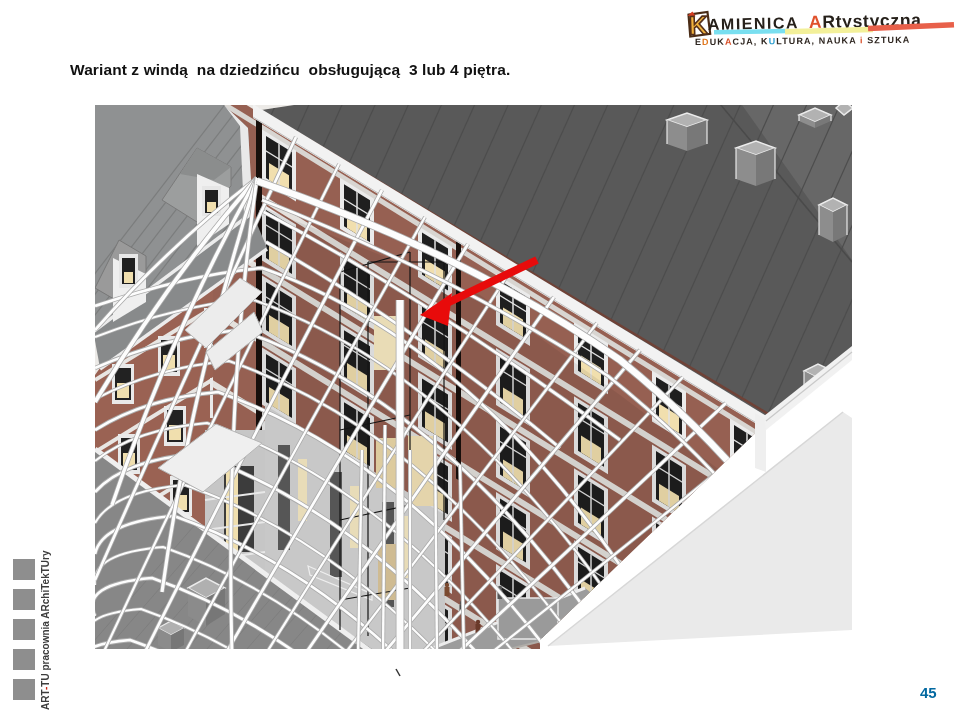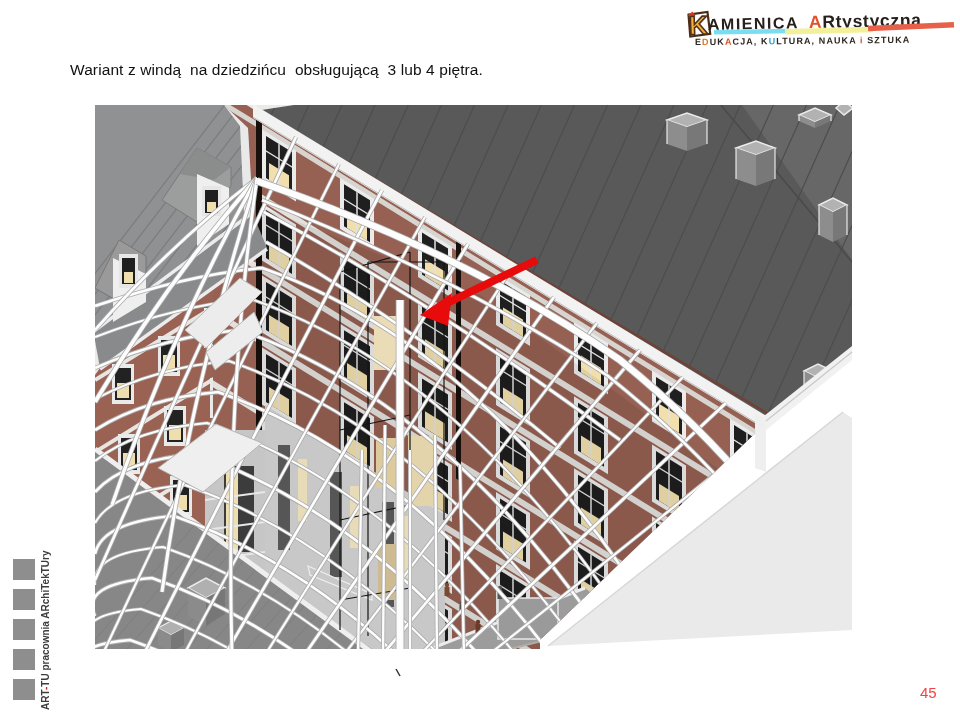--- a/index.html
+++ b/index.html
@@ -2,21 +2,21 @@
 <html><head>
 <meta charset="utf-8">
 <style>
   html,body { margin:0; padding:0; width:960px; height:720px; background:#ffffff;
               font-family:"Liberation Sans", sans-serif; overflow:hidden; }
   .abs { position:absolute; }
 </style>
 </head>
 <body>
 
-<div class="abs" style="left:70px; top:61px; font-size:15.5px; font-weight:normal; color:#111111; letter-spacing:0.1px;">Wariant z windą&nbsp; na dziedzińcu&nbsp; obsługującą&nbsp; 3 lub 4 piętra.</div>
+<div class="abs" style="left:70px; top:61px; font-size:15.5px; font-weight:bold; color:#111111; letter-spacing:0.1px;">Wariant z windą&nbsp; na dziedzińcu&nbsp; obsługującą&nbsp; 3 lub 4 piętra.</div>
 
 <svg class="abs" style="left:0; top:0;" width="960" height="720" viewBox="0 0 960 720">
 <clipPath id="imgclip">
       <polygon points="95,105 852,105 852,356 768,421 540,640 540,649 95,649"></polygon>
     </clipPath>
 <clipPath id="roofclip">
       <polygon points="294,105 852,105 852,351 766,419 255,111"></polygon>
     </clipPath>
 <clipPath id="lroofclip">
       <polygon points="95,105 256,105 256,168 232,300 150,452 95,508"></polygon>
@@ -671,13 +671,13 @@
 <div class="abs" style="left:13px; top:589px; width:22px; height:21px; background:#8e8e8e;"></div>
 <div class="abs" style="left:13px; top:619px; width:22px; height:21px; background:#8e8e8e;"></div>
 <div class="abs" style="left:13px; top:649px; width:22px; height:21px; background:#8e8e8e;"></div>
 <div class="abs" style="left:13px; top:679px; width:22px; height:21px; background:#8e8e8e;"></div>
 </div>
 
 <div class="abs" style="left:40px; top:555px; width:22px; height:160px;">
   <div style="position:absolute; left:0; top:0; transform-origin:0 0; transform:rotate(-90deg) translateX(-155px); white-space:nowrap; font-size:10px; font-weight:bold; color:#3c3c3c;">ART<span style="color:#cc2211;">-</span>TU pracownia ARchiTekTUry</div>
 </div>
 
-<div class="abs" style="left:920px; top:684px; font-size:15px; font-weight:normal; color:#ef4444;">45</div>
+<div class="abs" style="left:920px; top:684px; font-size:15px; font-weight:bold; color:#0369a1;">45</div>
 
 </body></html>

